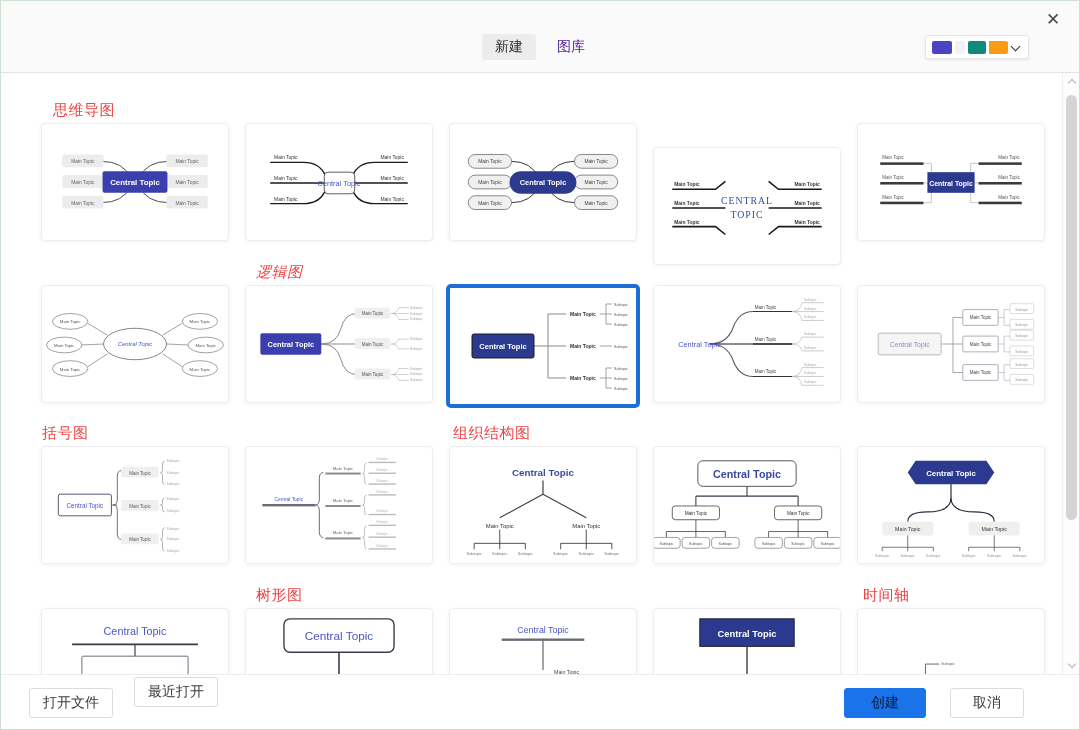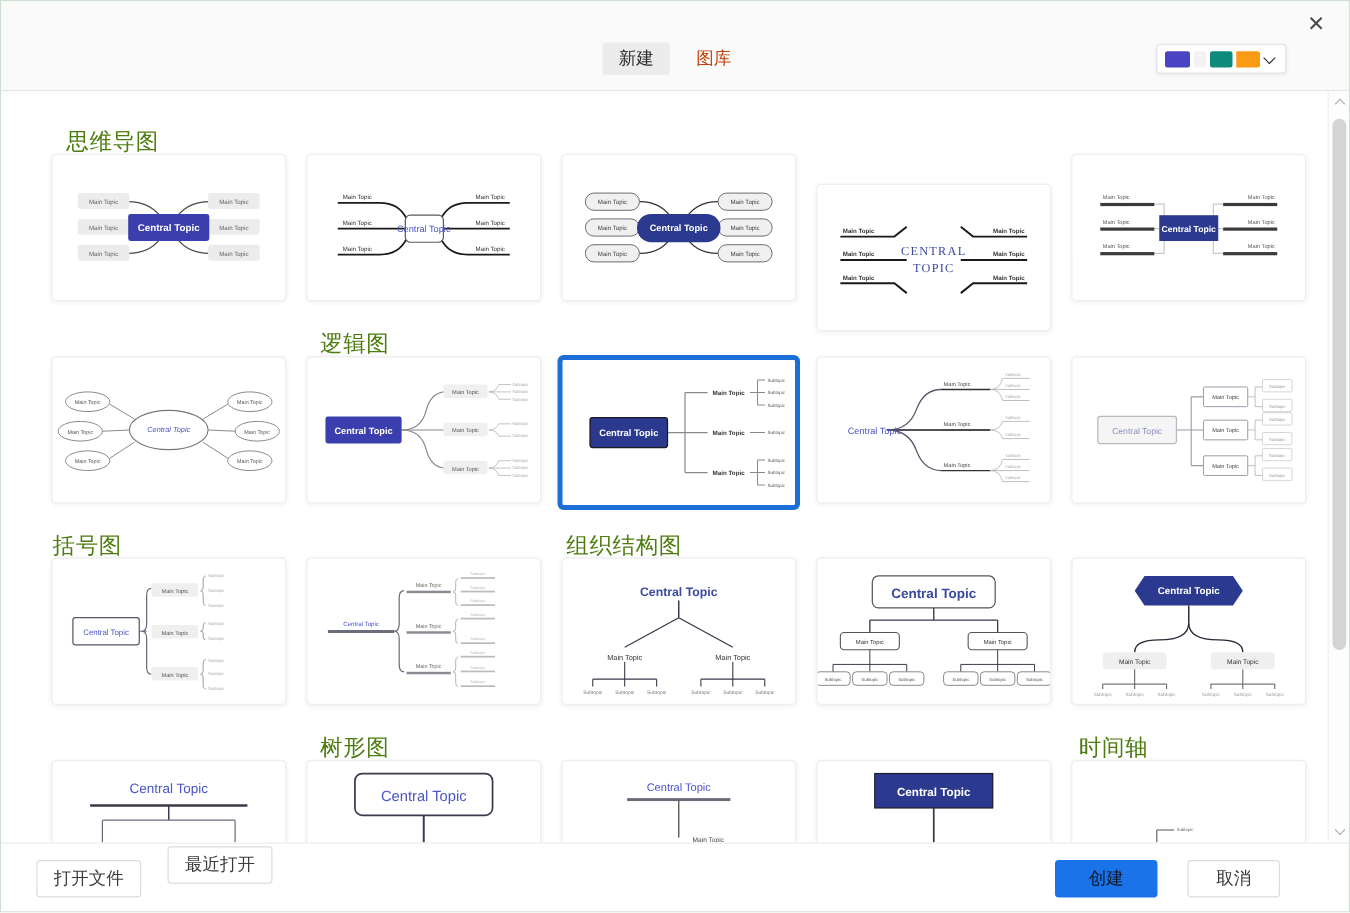--- a/index.html
+++ b/index.html
@@ -38,21 +38,21 @@
   .tabs {
     position: absolute;
     left: 50%; top: 33px;
     transform: translateX(-50%);
     display: flex;
     align-items: flex-start;
     gap: 8px;
   }
   .tab {
     font-size: 14px;
-    color: #c2410c;
+    color: #4c1d95;
     padding: 4px 13px;
     border-radius: 3px;
     cursor: pointer;
     white-space: nowrap;
   }
   .tab.active {
     background: #ececec;
     color: #2b2b2b;
   }
   .theme-picker {
@@ -97,22 +97,22 @@
     overflow: hidden;
   }
   .scroll-inner {
     position: absolute;
     inset: 0 17px 0 0;
     padding: 0;
   }
 
   .section-title {
     position: absolute;
-    font-size: 18px;
-    color: #4d7c0f;
+    font-size: 15px;
+    color: #ef4444;
     letter-spacing: .5px;
     white-space: nowrap;
   }
 
   .card {
     position: absolute;
     background: #ffffff;
     border: 1px solid #eeeeee;
     border-radius: 4px;
     box-shadow: 0 1px 4px rgba(0,0,0,.06);
@@ -211,21 +211,21 @@
       <span class="sw sw3"></span>
       <span class="sw sw4"></span>
       <span class="chev"></span>
     </div>
   </div>
 
   <div class="body-area">
     <div class="scroll-inner">
 
       <div class="section-title" style="left:52px; top:28px;">思维导图</div>
-      <div class="section-title" style="left:255px; top:190px;">逻辑图</div>
+      <div class="section-title" style="left:255px; top:190px;font-style:italic;">逻辑图</div>
       <div class="section-title" style="left:41px; top:351px;">括号图</div>
       <div class="section-title" style="left:452px; top:351px;">组织结构图</div>
       <div class="section-title" style="left:255px; top:513px;">树形图</div>
       <div class="section-title" style="left:862px; top:513px;">时间轴</div>
 
       <div class="card" style="left:40px; top:50px; width:188px; height:118px;">
         <svg viewBox="0 0 188 118">
           <path d="M60 38 Q82 38 90 55" stroke="#4a4a4a" stroke-width="1" fill="none"></path>
           <path d="M60 59 L88 59" stroke="#1a1a1a" stroke-width="1.3" fill="none"></path>
           <path d="M60 80 Q82 80 90 63" stroke="#4a4a4a" stroke-width="1" fill="none"></path>

